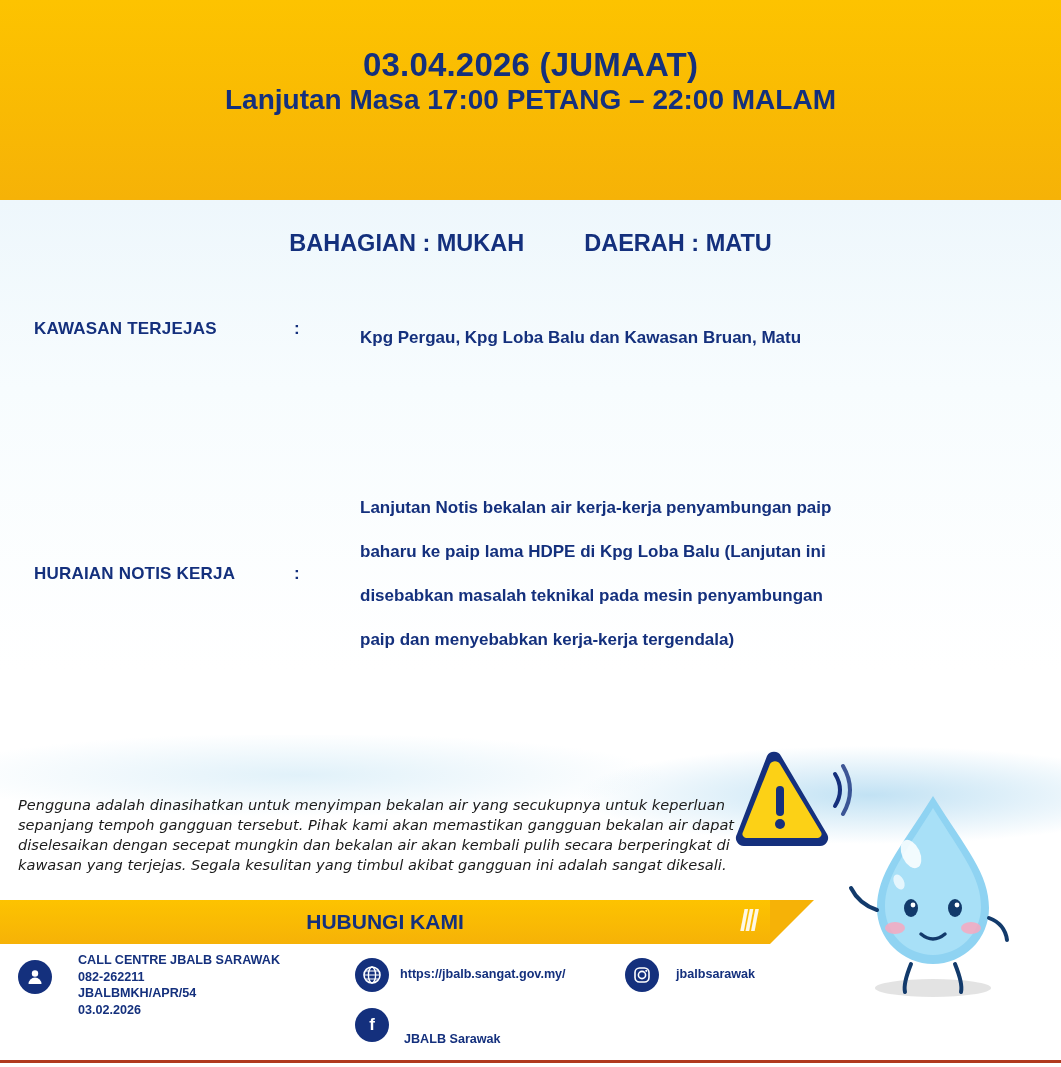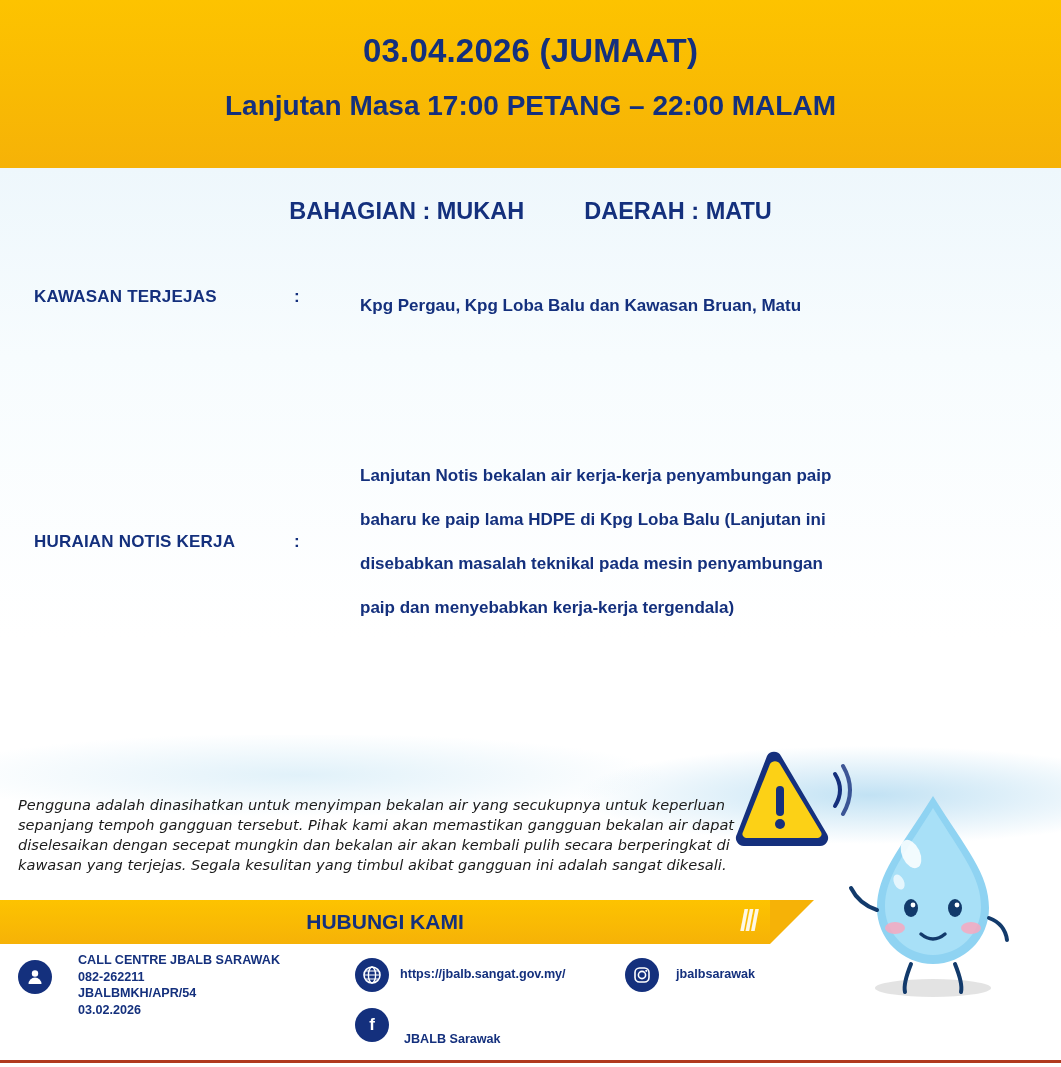--- a/index.html
+++ b/index.html
@@ -78,33 +78,32 @@
     top: 124px;
     font-size: 38.5px;
     font-weight: bold;
     color: #14307d;
     letter-spacing: -0.3px;
   }
 
   
   .date-band {
     position: relative;
-    height: 168px;
+    height: 200px;
     background: linear-gradient(180deg, #fdc300 0%, #f9ba03 55%, #f6b207 100%);
     text-align: center;
-    padding-top: 32px;
+    padding-top: 46px;
   }
   .date-line {
     font-size: 33px;
     font-weight: bold;
     color: #14307d;
     letter-spacing: .2px;
   }
   .time-line {
-    margin-top: 20px;
     font-size: 28px;
     font-weight: bold;
     color: #14307d;
   }
 
   
   .body-area {
     position: relative;
     height: 470px;
     background: linear-gradient(180deg, #eef7fc 0%, #f7fcfe 40%, #ffffff 100%);

